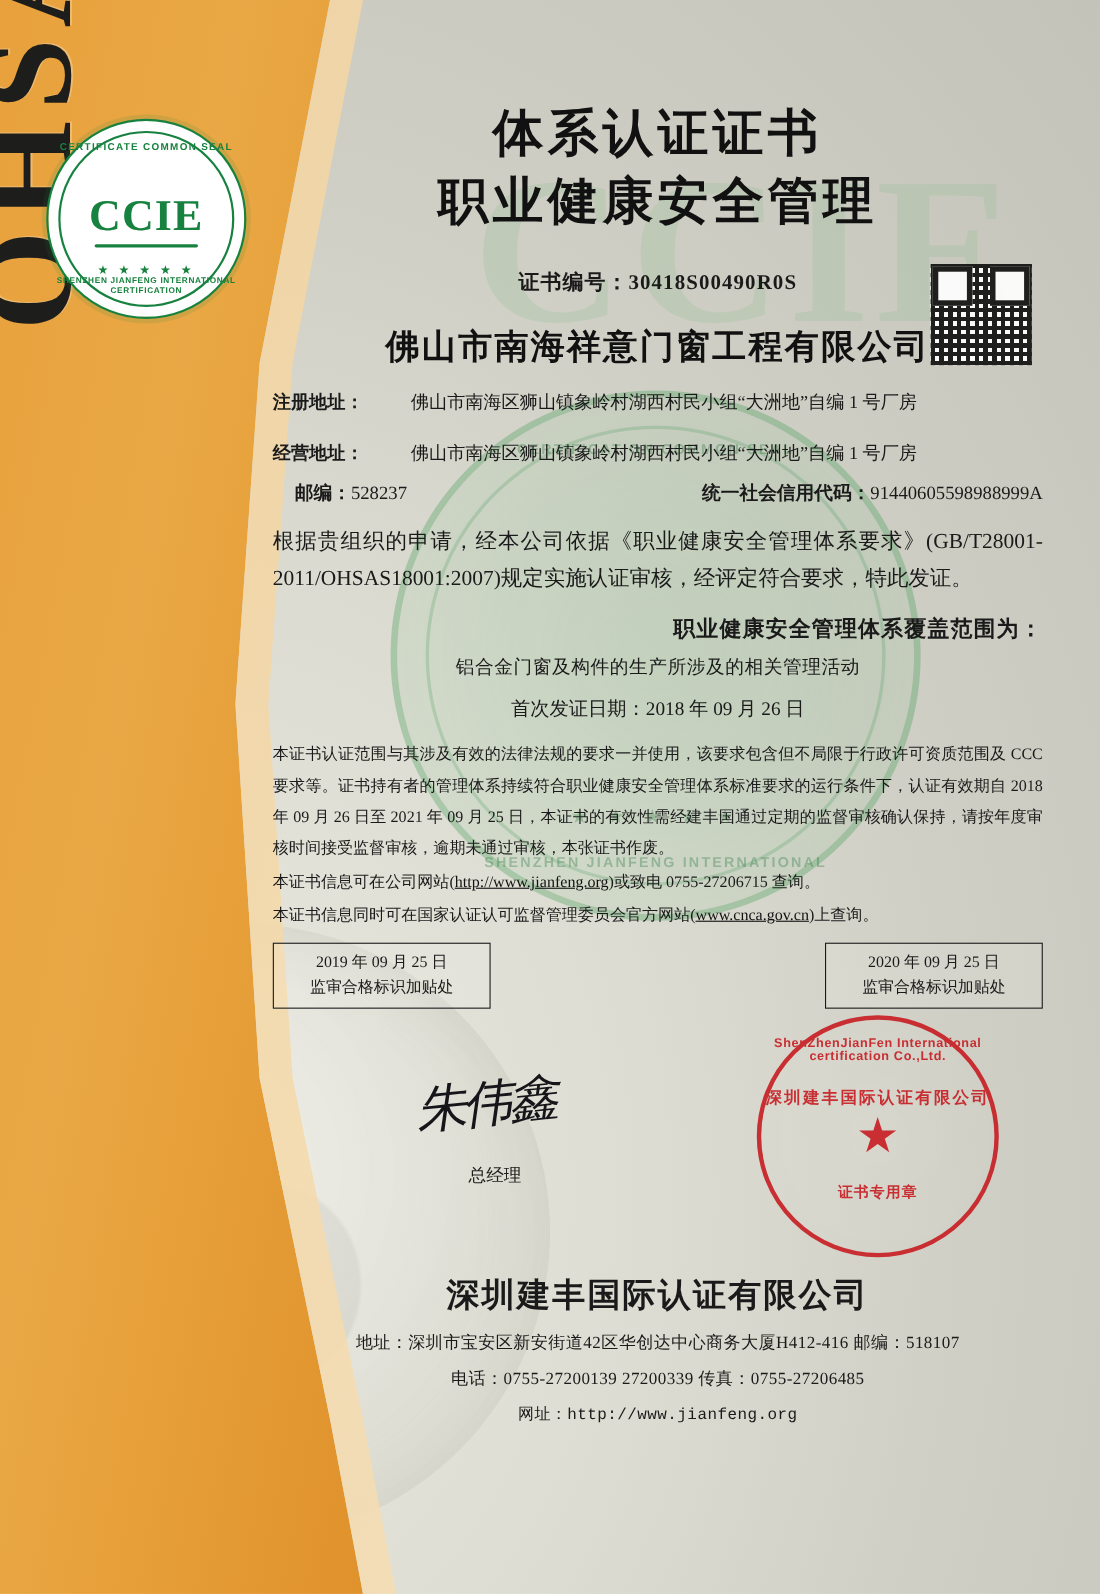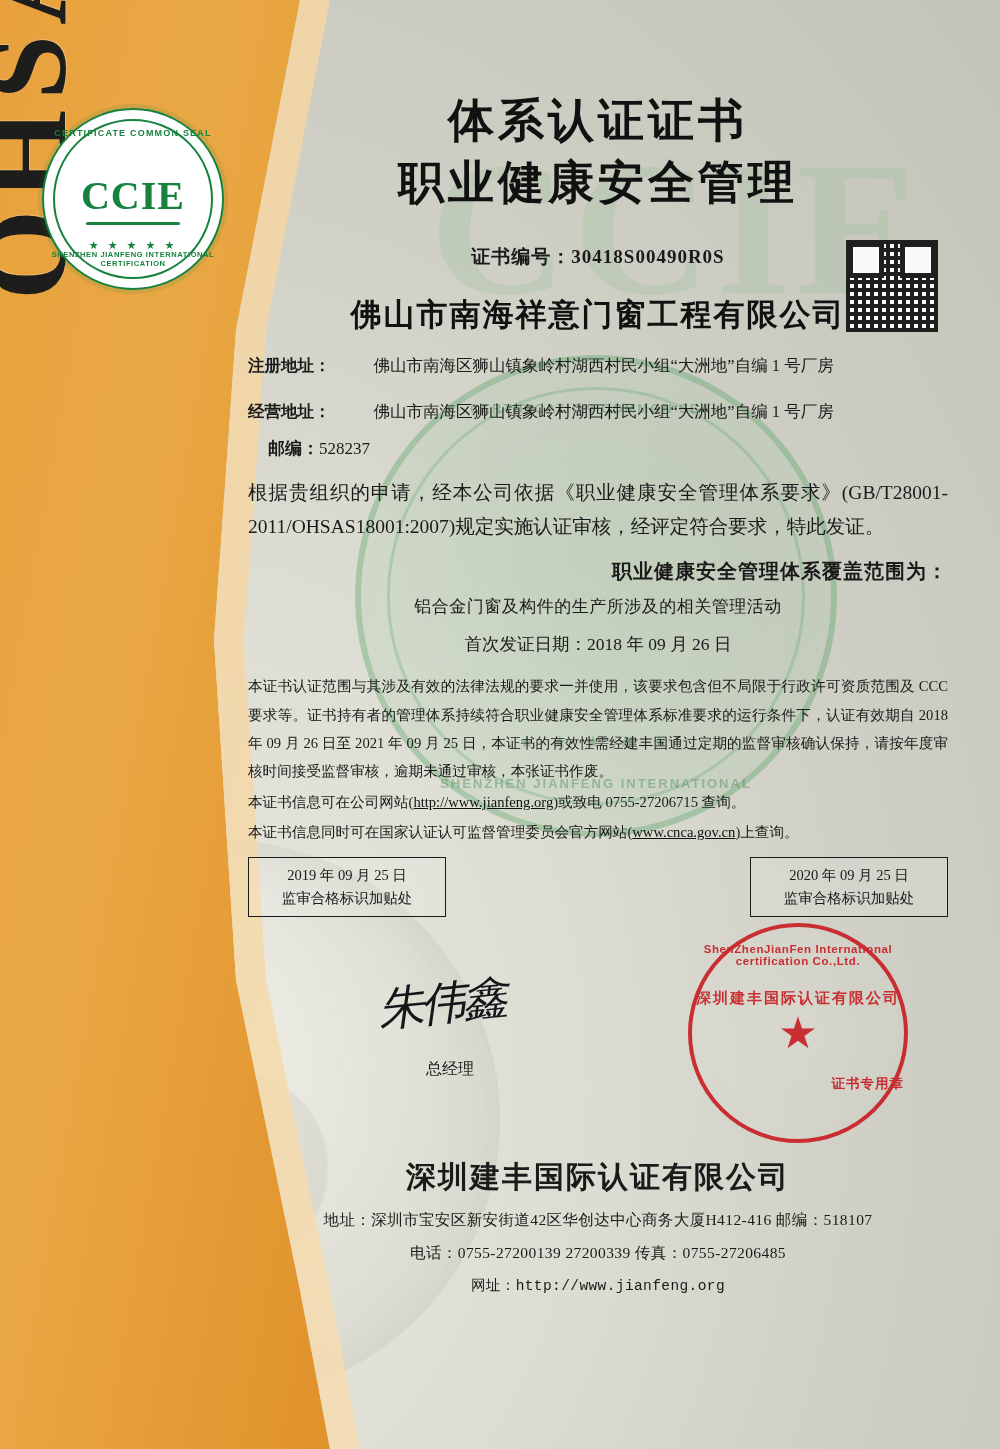--- a/index.html
+++ b/index.html
@@ -211,21 +211,21 @@
     position:absolute;left:0;right:0;text-align:center;font-size:11.5px;font-weight:bold;letter-spacing:.6px;
   }
   .redstamp .r-top{top:16px;}
   .redstamp .r-cn{
     position:absolute;left:0;right:0;top:62px;text-align:center;font-size:15px;font-weight:bold;letter-spacing:2px;
   }
   .redstamp .r-star{
     position:absolute;left:0;right:0;top:84px;text-align:center;font-size:44px;line-height:1;
   }
   .redstamp .r-label{
-    position:absolute;left:0;right:0;bottom:46px;text-align:right;font-size:13.5px;font-weight:bold;letter-spacing:1px;
+    position:absolute;left:0;right:0;bottom:46px;text-align:center;font-size:13.5px;font-weight:bold;letter-spacing:1px;
   }
   .issuer{
     text-align:center;margin-top:4px;
     font-family:"Liberation Serif",serif;font-weight:bold;font-size:30px;letter-spacing:2px;
   }
   .footer-line{
     text-align:center;font-size:15.5px;margin-top:12px;
     font-family:"Liberation Serif",serif;letter-spacing:.4px;
   }
   .footer-line.mono{font-family:"Liberation Mono","DejaVu Sans Mono",monospace;font-size:14.5px;}
@@ -279,20 +279,23 @@
     </div>
     <div class="addr-row">
       <span class="k">经营地址：</span>
       <span class="v">佛山市南海区狮山镇象岭村湖西村民小组“大洲地”自编 1 号厂房</span>
     </div>
 
     <div class="two-col">
       <div class="cell">
         <span class="k">邮编：</span><span>528237</span>
       </div>
+      <div class="cell">
+        <span class="k">统一社会信用代码：</span><span>91440605598988999A</span>
+      </div>
     </div>
 
     <div class="para">根据贵组织的申请，经本公司依据《职业健康安全管理体系要求》(GB/T28001-2011/OHSAS18001:2007)规定实施认证审核，经评定符合要求，特此发证。</div>
 
     <div class="scope-title">职业健康安全管理体系覆盖范围为：</div>
     <div class="scope-body">铝合金门窗及构件的生产所涉及的相关管理活动</div>
     <div class="first-issue">首次发证日期：2018 年 09 月 26 日</div>
 
     <div class="fine">
       <div>本证书认证范围与其涉及有效的法律法规的要求一并使用，该要求包含但不局限于行政许可资质范围及 CCC 要求等。证书持有者的管理体系持续符合职业健康安全管理体系标准要求的运行条件下，认证有效期自 2018 年 09 月 26 日至 2021 年 09 月 25 日，本证书的有效性需经建丰国通过定期的监督审核确认保持，请按年度审核时间接受监督审核，逾期未通过审核，本张证书作废。</div>

